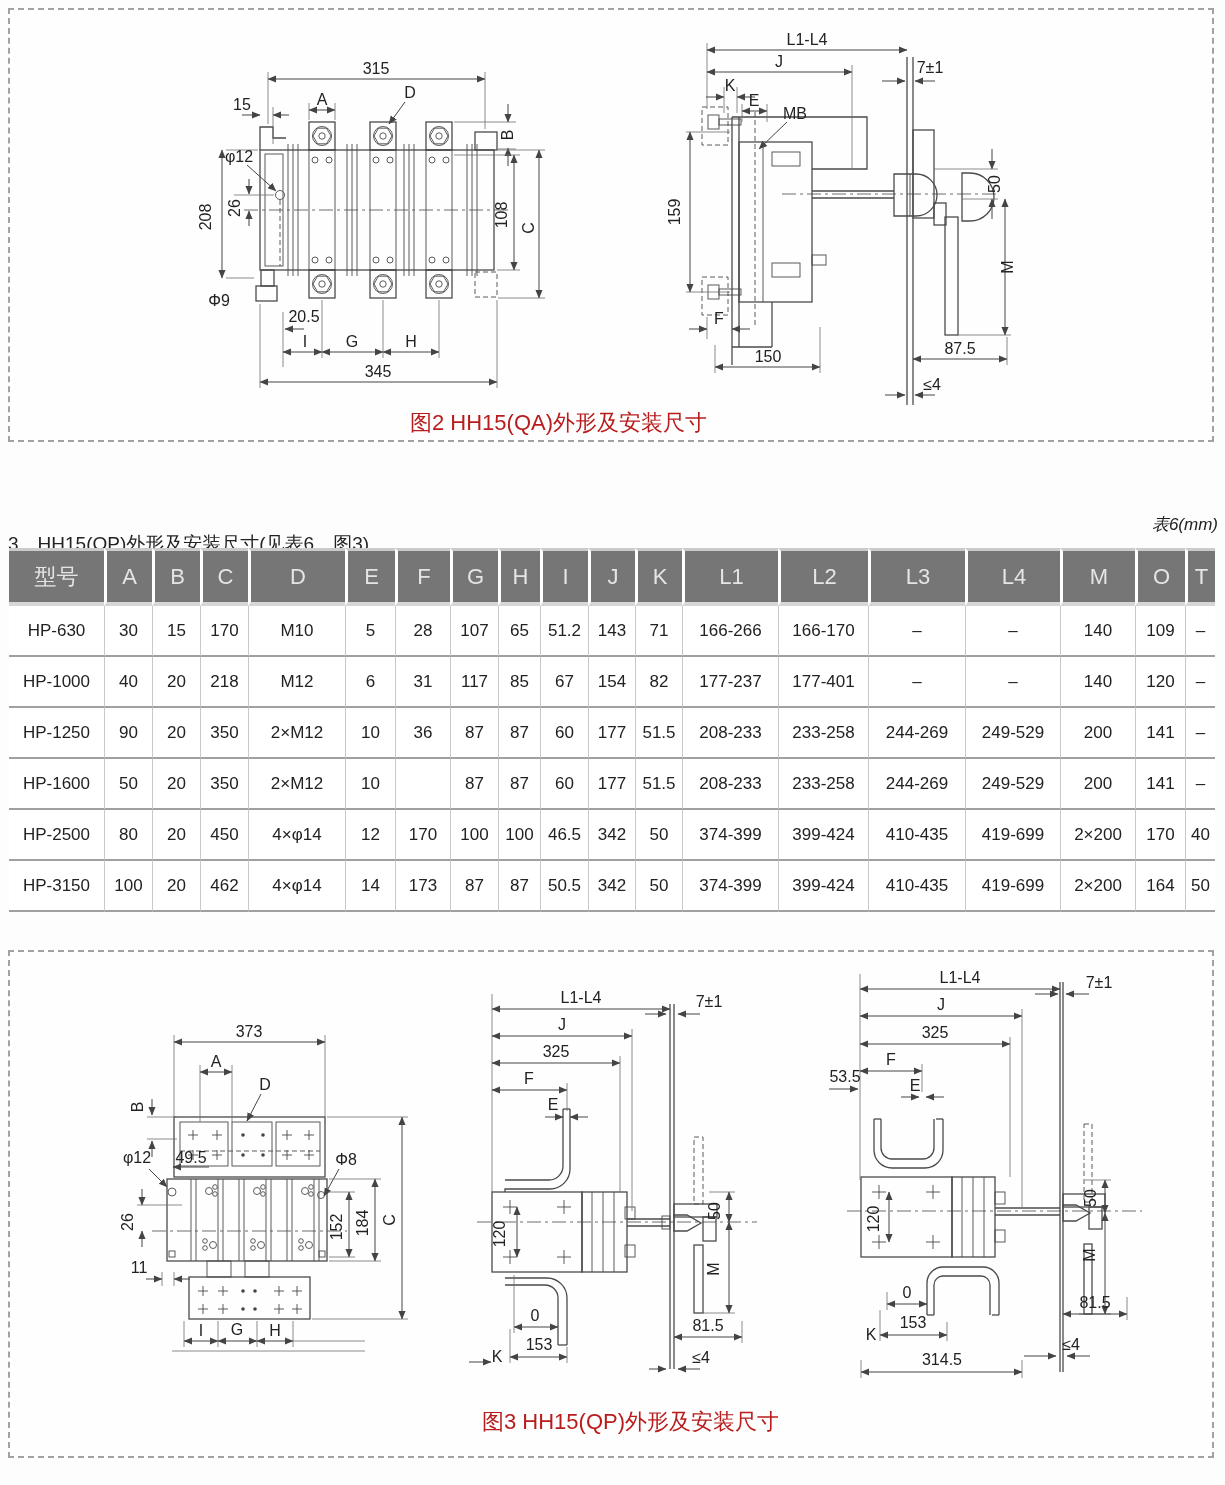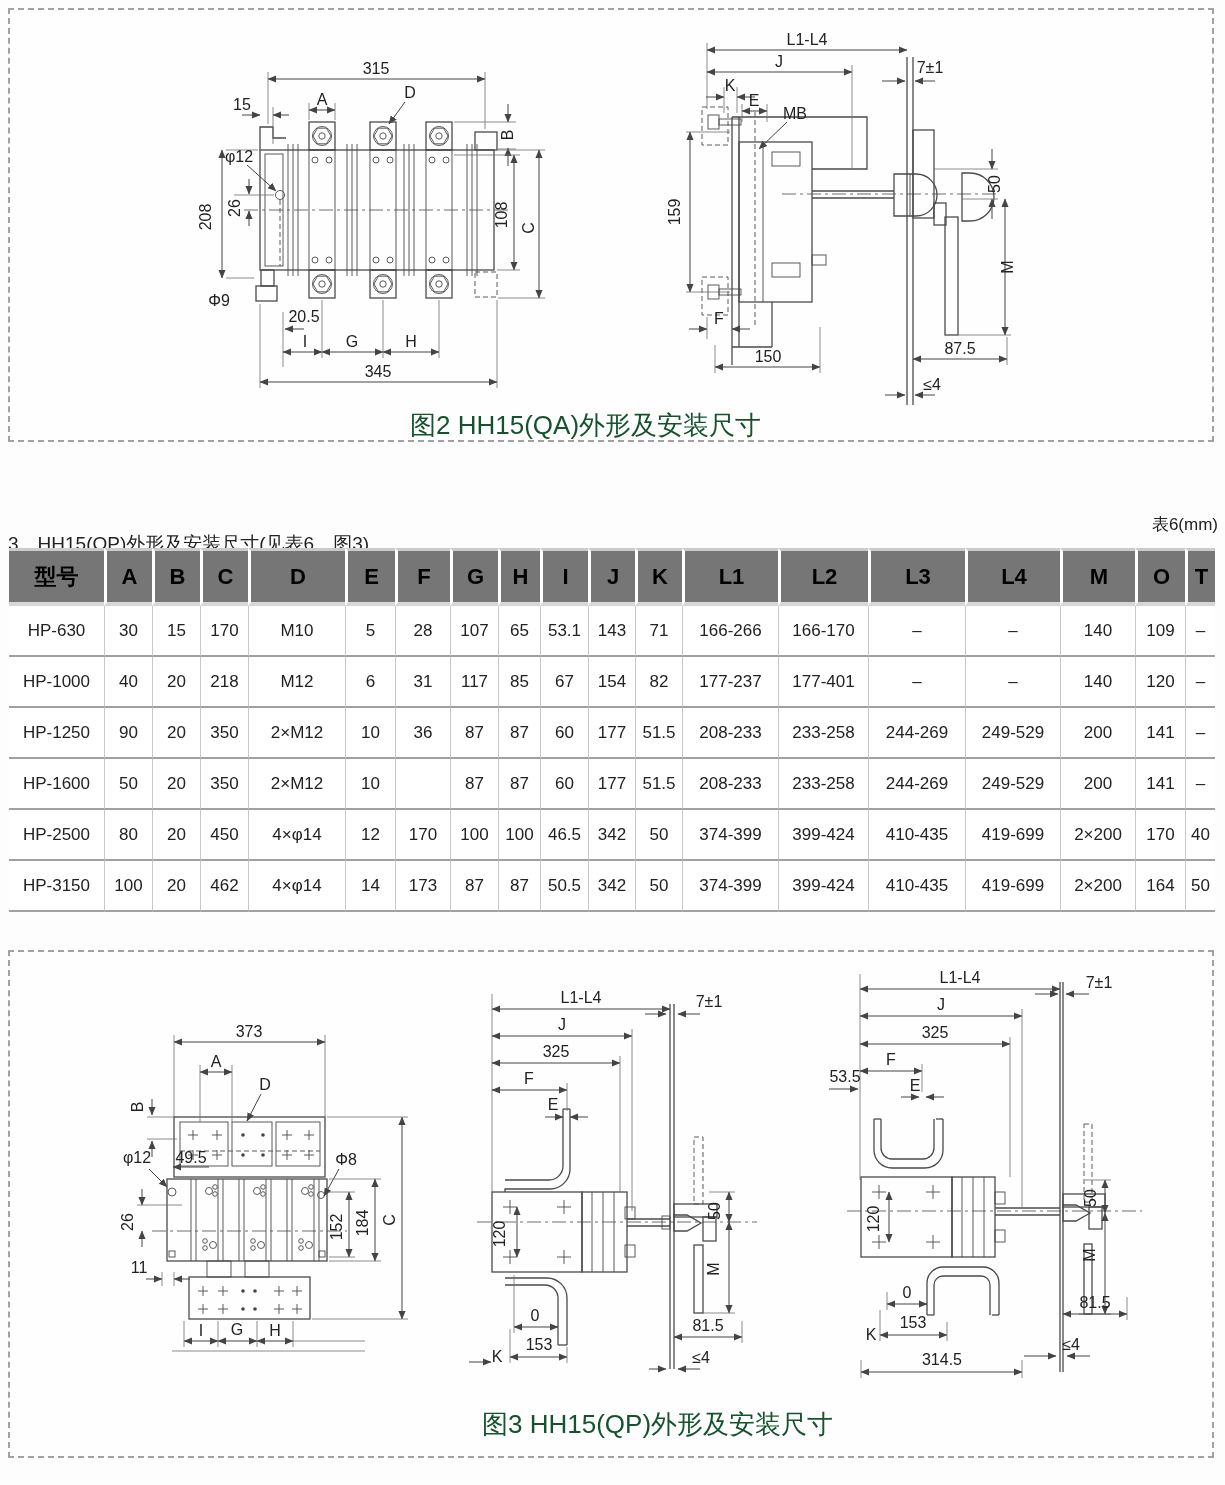--- a/index.html
+++ b/index.html
@@ -4,28 +4,28 @@
 <style>
   html,body{margin:0;padding:0;}
   body{
     width:1225px;height:1485px;position:relative;background:#fdfdfd;
     font-family:"Liberation Sans",sans-serif;color:#2b2b2b;overflow:hidden;
   }
   .dashbox{position:absolute;border:2px dashed #a2a2a2;background:#fefefe;}
   #box-fig2{left:8px;top:8px;width:1202px;height:430px;}
   #box-fig3{left:8px;top:950px;width:1202px;height:504px;}
   .fig{position:absolute;}
-  .caption{position:absolute;font-size:26px;color:#14532d;white-space:nowrap;}
+  .caption{position:absolute;font-size:22px;color:#b91c1c;white-space:nowrap;}
   #cap2{left:400px;top:398px;}
   #cap3{left:460px;top:1405px;}
   #sec-heading{position:absolute;left:8px;top:492px;font-size:19px;color:#222;margin-top:39px;}
-  #tbl-note{position:absolute;right:7px;top:513px;font-size:17px;color:#222;}
+  #tbl-note{position:absolute;right:7px;top:513px;font-size:17px;color:#222;font-style:italic;}
   table{position:absolute;left:9px;top:548px;width:1206px;border-collapse:separate;border-spacing:0;table-layout:fixed;background:#fff;}
   thead th{
-    background:#767676;color:#000000;font-weight:bold;font-size:22px;height:49px;
+    background:#767676;color:#e5e5e5;font-weight:normal;font-size:22px;height:49px;
     border-left:3px solid #fff;border-top:3px solid #cbcbcb;border-bottom:4px solid #d6d6d6;
     overflow:hidden;
   }
   thead th:first-child{border-left:none;}
   tbody td{
     height:47px;text-align:center;vertical-align:middle;font-size:17px;color:#222;
     border-bottom:2px solid #a0a0a0;border-left:1px solid #c9c9c9;background:#fff;
     overflow:hidden;
   }
   tbody td:first-child{border-left:none;}
@@ -315,21 +315,21 @@
       <tr>
         <td>HP-630</td>
         <td>30</td>
         <td>15</td>
         <td>170</td>
         <td>M10</td>
         <td>5</td>
         <td>28</td>
         <td>107</td>
         <td>65</td>
-        <td>53.1</td>
+        <td>51.2</td>
         <td>143</td>
         <td>71</td>
         <td>166-266</td>
         <td>166-170</td>
         <td>–</td>
         <td>–</td>
         <td>140</td>
         <td>109</td>
         <td>–</td>
       </tr>

